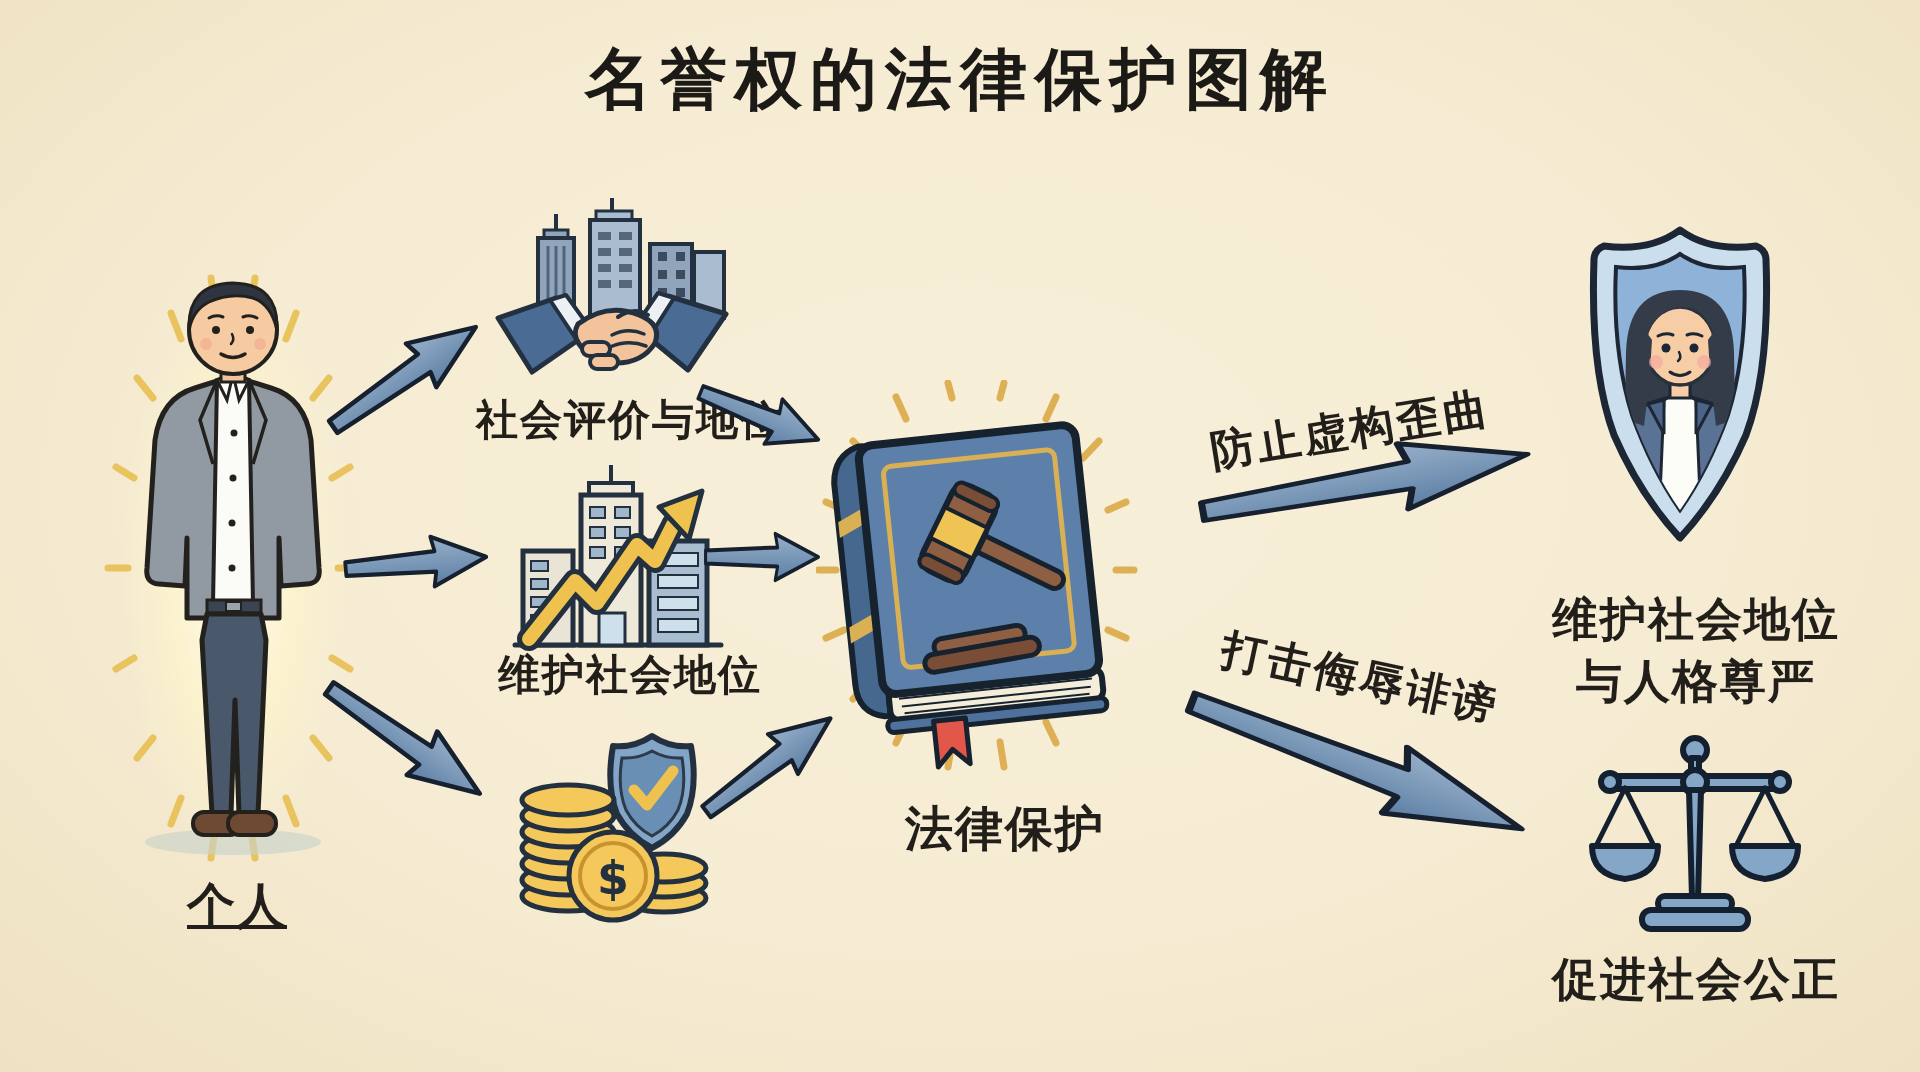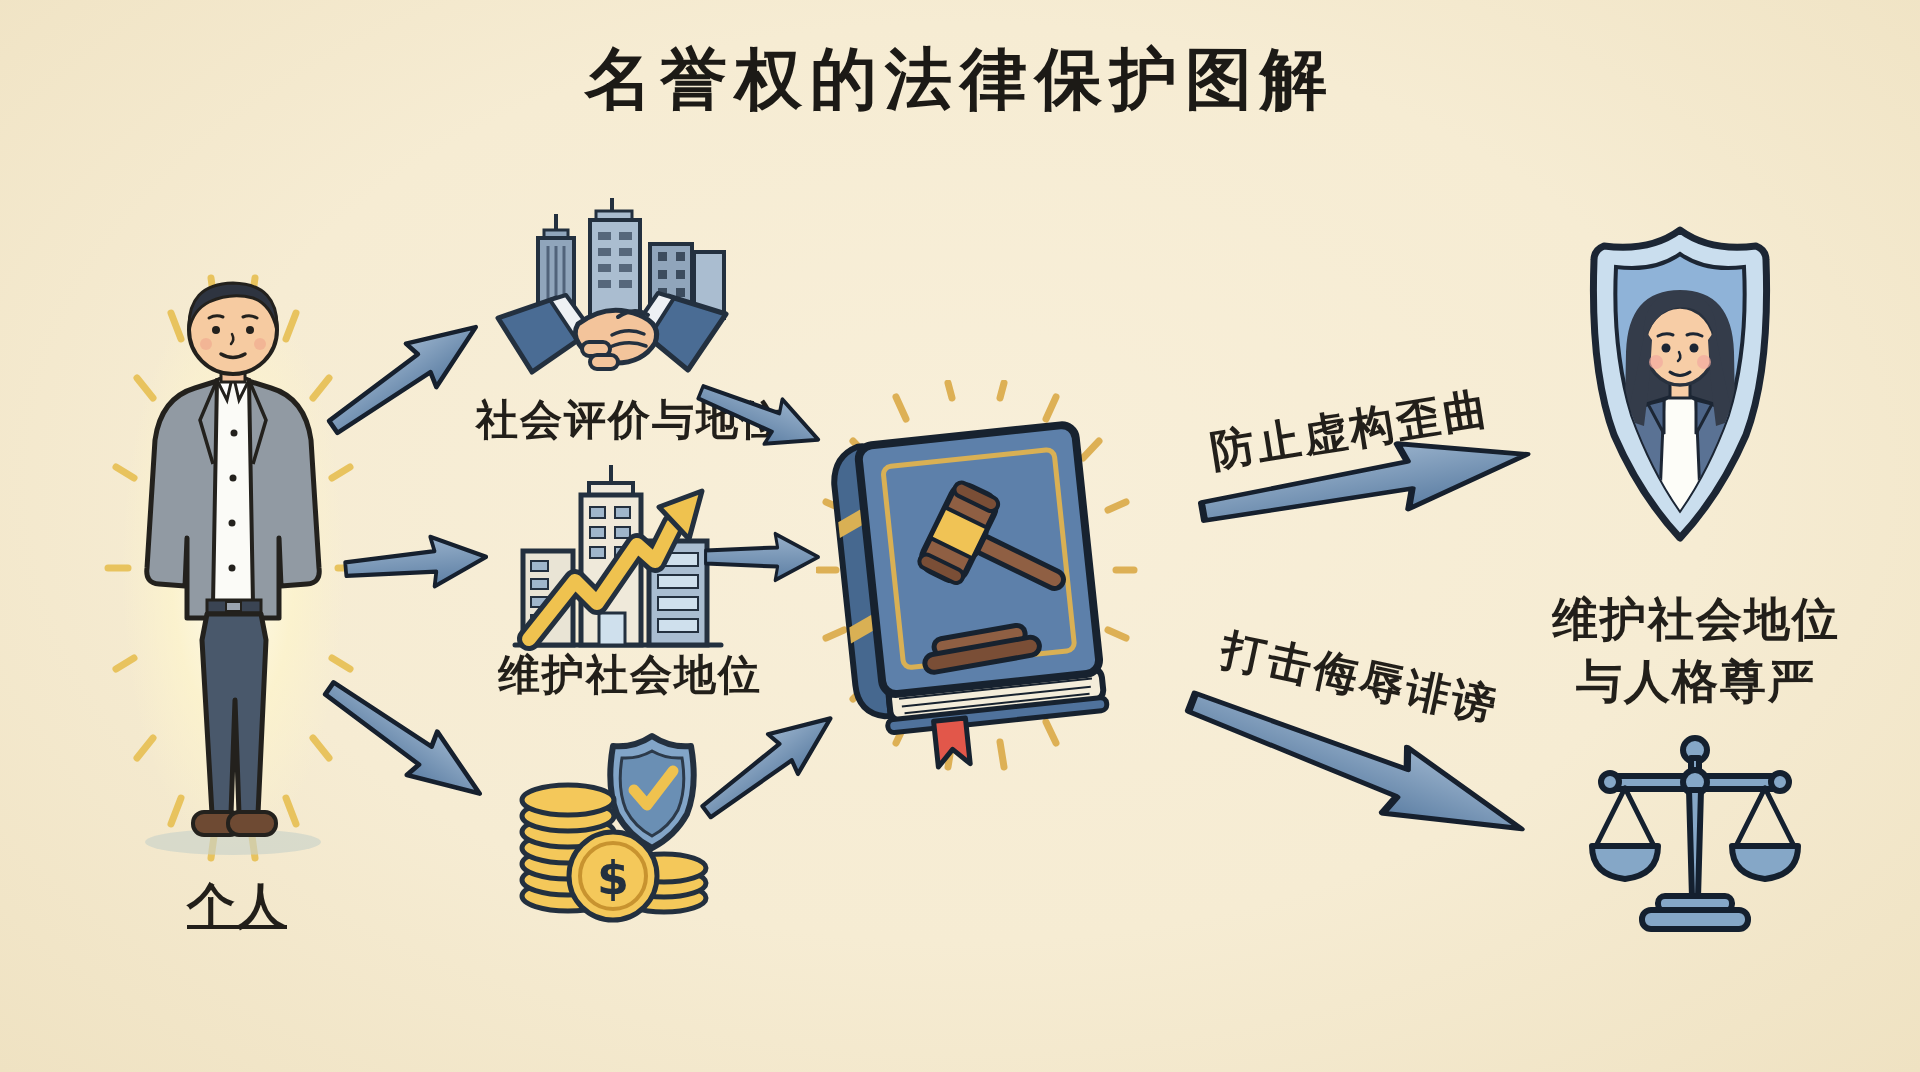--- a/index.html
+++ b/index.html
@@ -277,20 +277,21 @@
           <rect x="-25" y="33" width="47" height="14" rx="7" fill="#7a4e36" stroke="#17222f" stroke-width="4"></rect>
         </g>
 
         <g transform="translate(-6,10) rotate(-4)">
           <rect x="-48" y="52" width="92" height="17" rx="8" fill="#8f5f43" stroke="#17222f" stroke-width="5"></rect>
           <rect x="-60" y="66" width="116" height="18" rx="9" fill="#7a4e36" stroke="#17222f" stroke-width="5"></rect>
         </g>
       </g>
     </svg>
   </div>
+  <div class="label big-label" style="left:840px;top:798px;width:330px;">法律保护</div>
 
   <div class="abs" style="left:312px;top:345px;width:185px;height:64px;transform:rotate(-35deg);">
     <svg width="100%" height="100%" viewBox="0 0 200 70" preserveAspectRatio="none">
       <path d="M6,27 L126,23 L122,6 L194,35 L122,64 L126,47 L6,43 Z" fill="url(#agrad)" stroke="#16202e" stroke-width="5" stroke-linejoin="round"></path>
     </svg>
   </div>
   <div class="abs" style="left:341px;top:533px;width:150px;height:60px;transform:rotate(-5deg);">
     <svg width="100%" height="100%" viewBox="0 0 200 70" preserveAspectRatio="none">
       <path d="M6,27 L126,23 L122,6 L194,35 L122,64 L126,47 L6,43 Z" fill="url(#agrad)" stroke="#16202e" stroke-width="5" stroke-linejoin="round"></path>
     </svg>
@@ -383,14 +384,15 @@
           <line x1="45" y1="58" x2="74" y2="116"></line>
         <line x1="185" y1="58" x2="156" y2="116"></line>
           <line x1="185" y1="58" x2="214" y2="116"></line>
       </g>
       <path d="M12,116 L78,116 Q78,145 45,149 Q12,145 12,116 Z" fill="#85a7c7" stroke="#14202f" stroke-width="6" stroke-linejoin="round"></path>
       <path d="M152,116 L218,116 Q218,145 185,149 Q152,145 152,116 Z" fill="#85a7c7" stroke="#14202f" stroke-width="6" stroke-linejoin="round"></path>
       <rect x="78" y="166" width="74" height="15" rx="7" fill="#85a7c7" stroke="#14202f" stroke-width="6"></rect>
       <rect x="62" y="180" width="106" height="19" rx="9" fill="#85a7c7" stroke="#14202f" stroke-width="6"></rect>
     </svg>
   </div>
+  <div class="label out-label" style="left:1516px;top:948px;width:360px;">促进社会公正</div>
 
 </div>
 
 </body></html>

